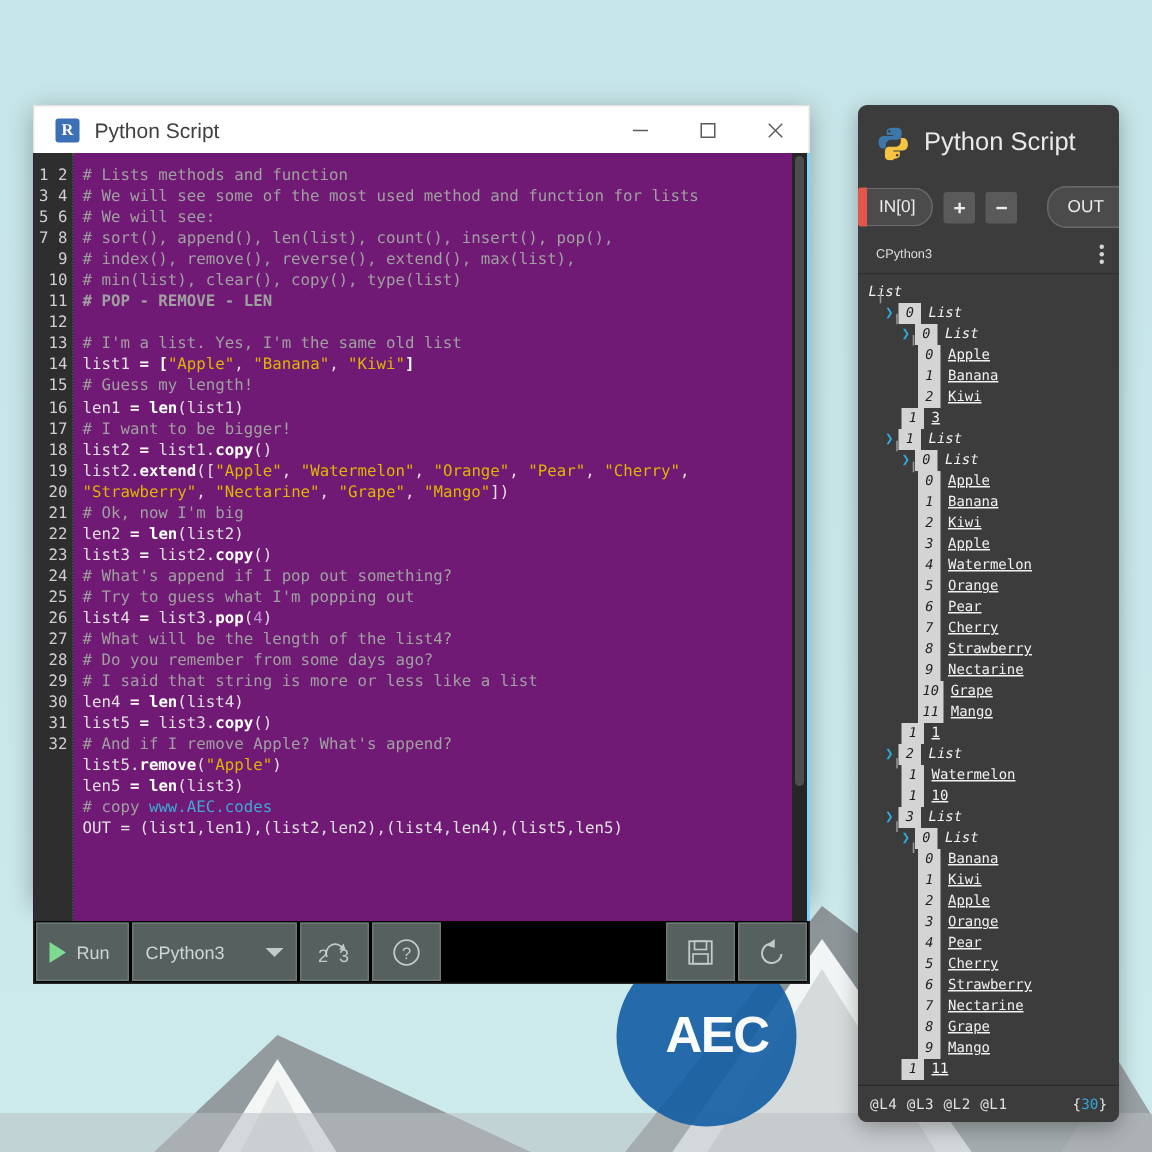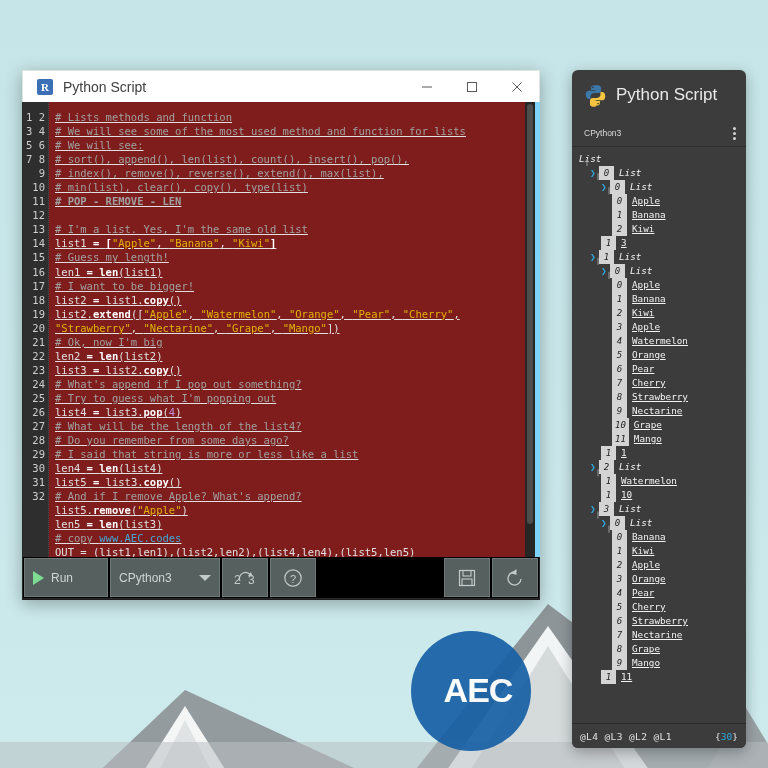--- a/index.html
+++ b/index.html
@@ -84,57 +84,57 @@
   }
   #win-title{font-size:14px;color:#404040;flex:1;}
   .wbtn{
     width:45px;height:31px;display:flex;align-items:center;justify-content:center;
     color:#5a5a5a;font-size:13px;cursor:default;
   }
   .wbtn svg{display:block;}
 
   
   #codewrap{
-    height:455px;background:#7f1d1d;display:flex;overflow:hidden;
-    border-left:1px solid #262626;border-right:5px solid #7dd3fc;
+    height:512px;background:#701a75;display:flex;overflow:hidden;
+    border-left:1px solid #262626;border-right:2px solid #7dd3fc;
   }
   #gutter{
     width:22px;background:#2e2e2e;color:#cfcfcf;
     font-family:"DejaVu Sans Mono","Liberation Mono",monospace;
     font-size:10.5px;line-height:14.05px;text-align:right;
     padding:8px 3px 0 0;box-sizing:content-box;
     border-right:1px dotted #4a4a4a;
     user-select:none;
   }
   #code{
     flex:1;color:#e0e0e0;
     font-family:"DejaVu Sans Mono","Liberation Mono",monospace;
     font-size:10.5px;line-height:14.05px;
-    padding:8px 0 0 6px;white-space:pre;overflow:hidden;text-decoration:underline;
+    padding:8px 0 0 6px;white-space:pre;overflow:hidden;
   }
   #code .cm{color:#a0a0a0;}
   #code .st{color:#e2b400;}
   #code .kw{color:#ffffff;font-weight:bold;}
   #code .num{color:#c191d6;}
   #code .url{color:#3fa9d6;}
   #code .pl{color:#e0e0e0;}
   #scrollcol{width:10px;background:#262626;}
   #scrollthumb{width:6px;margin:2px;height:420px;background:#4d4d4d;border-radius:3px;}
 
   
   #toolbar{
     height:42px;background:#000000;display:flex;align-items:stretch;
     border:1px solid #262626;border-top:none;box-sizing:border-box;
   }
   .tb{
     background:#55605f;border:1px solid #6d7877;margin:1px;
     display:flex;align-items:center;color:#cfd6d5;font-size:12px;
     box-sizing:border-box;
   }
-  #tb-run{width:84px;padding-left:8px;gap:7px;align-items:center;}
+  #tb-run{width:62px;padding-left:8px;gap:7px;align-items:center;}
   #run-tri{width:0;height:0;border-left:11px solid #7ddc92;
           border-top:7px solid transparent;border-bottom:7px solid transparent;}
   #tb-engine{width:110px;padding:0 8px;justify-content:space-between;}
   #engine-caret{width:0;height:0;border-left:6px solid transparent;
           border-right:6px solid transparent;border-top:6px solid #c3cac9;}
   #tb-py23{width:46px;justify-content:center;}
   #tb-help{width:46px;justify-content:center;}
   #tb-spacer{flex:1;background:#000;}
   #tb-save{width:46px;justify-content:center;}
   #tb-reset{width:46px;justify-content:center;}
@@ -378,20 +378,29 @@
   <div id="node-head">
     <span id="py-logo">
       <svg width="23" height="23" viewBox="0 0 24 24">
         <path d="M11.8 1.2c-2.6 0-4.4.8-4.4 2.6v2.5h4.6v.7H5.3c-1.9 0-3.5 1.3-3.5 4.3 0 2.8 1.4 4.4 3.3 4.4h1.7v-2.6c0-2.1 1.8-3.6 3.9-3.6h4.1c1.7 0 3-1.4 3-3.1V3.8c0-1.7-1.5-2.6-3.2-2.6h-1.8zm-2.5 1.5c.5 0 .9.4.9.9s-.4.9-.9.9-.9-.4-.9-.9.4-.9.9-.9z" fill="#3c78aa"></path>
         <path d="M12.2 22.8c2.6 0 4.4-.8 4.4-2.6v-2.5H12v-.7h6.7c1.9 0 3.5-1.3 3.5-4.3 0-2.8-1.4-4.4-3.3-4.4h-1.7v2.6c0 2.1-1.8 3.6-3.9 3.6H9.2c-1.7 0-3 1.4-3 3.1v3.6c0 1.7 1.5 2.6 3.2 2.6h2.8zm2.5-1.5c-.5 0-.9-.4-.9-.9s.4-.9.9-.9.9.4.9.9-.4.9-.9.9z" fill="#f5c542"></path>
       </svg>
     </span>
     <span id="node-title">Python Script</span>
   </div>
 
+  <div id="node-ports">
+    <div id="in-port">
+      <span id="in-marker"></span>
+      <span id="in-label">IN[0]</span>
+    </div>
+    <div class="pm">+</div>
+    <div class="pm">−</div>
+    <div id="out-port">OUT</div>
+  </div>
 
   <div id="node-sub">
     <span id="sub-label">CPython3</span>
     <span id="kebab">
         <i></i>
         <i></i>
         <i></i>
       </span>
   </div>
 

